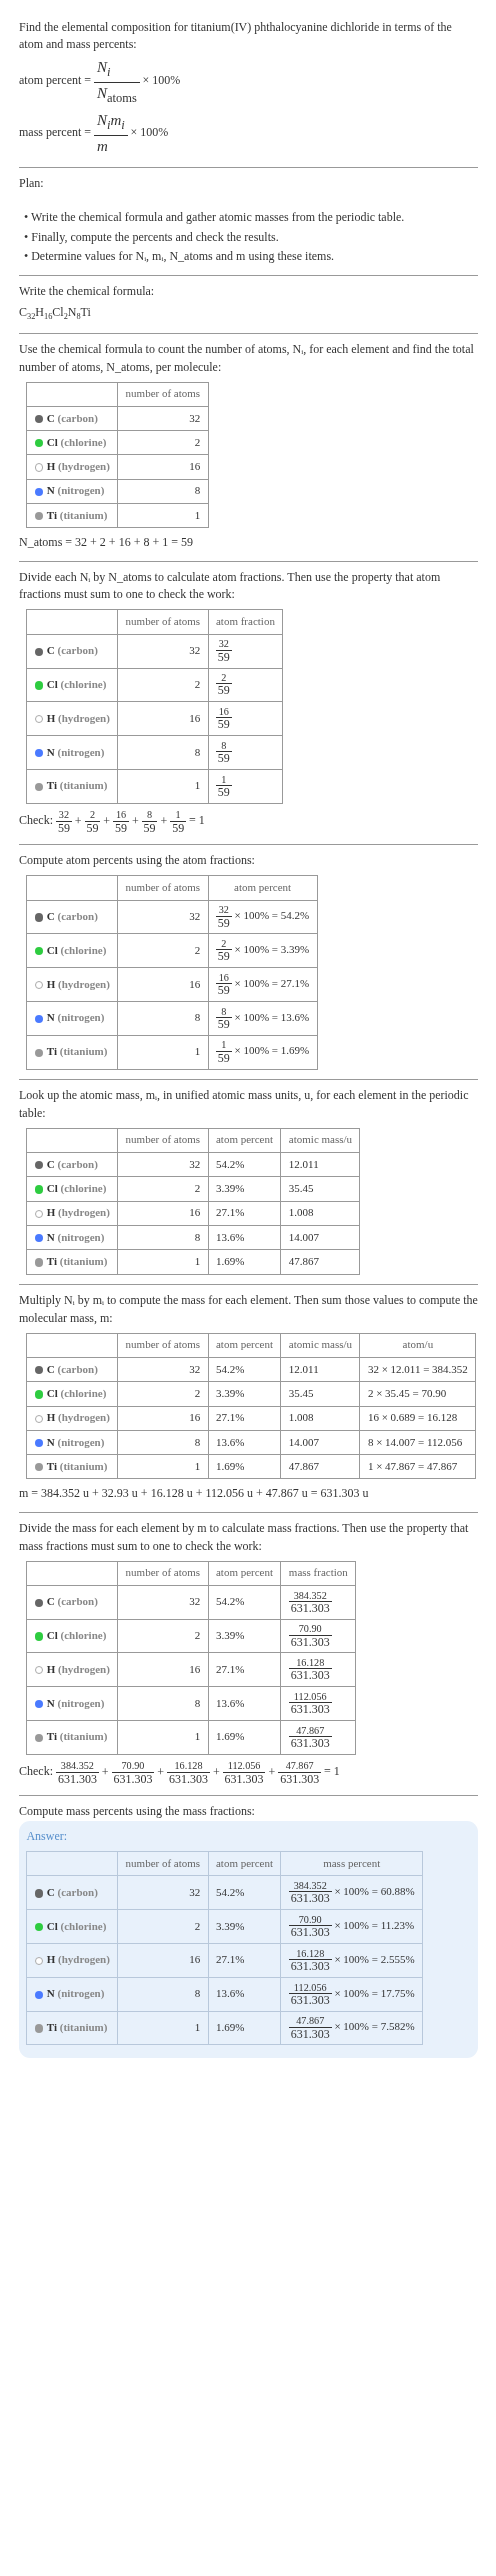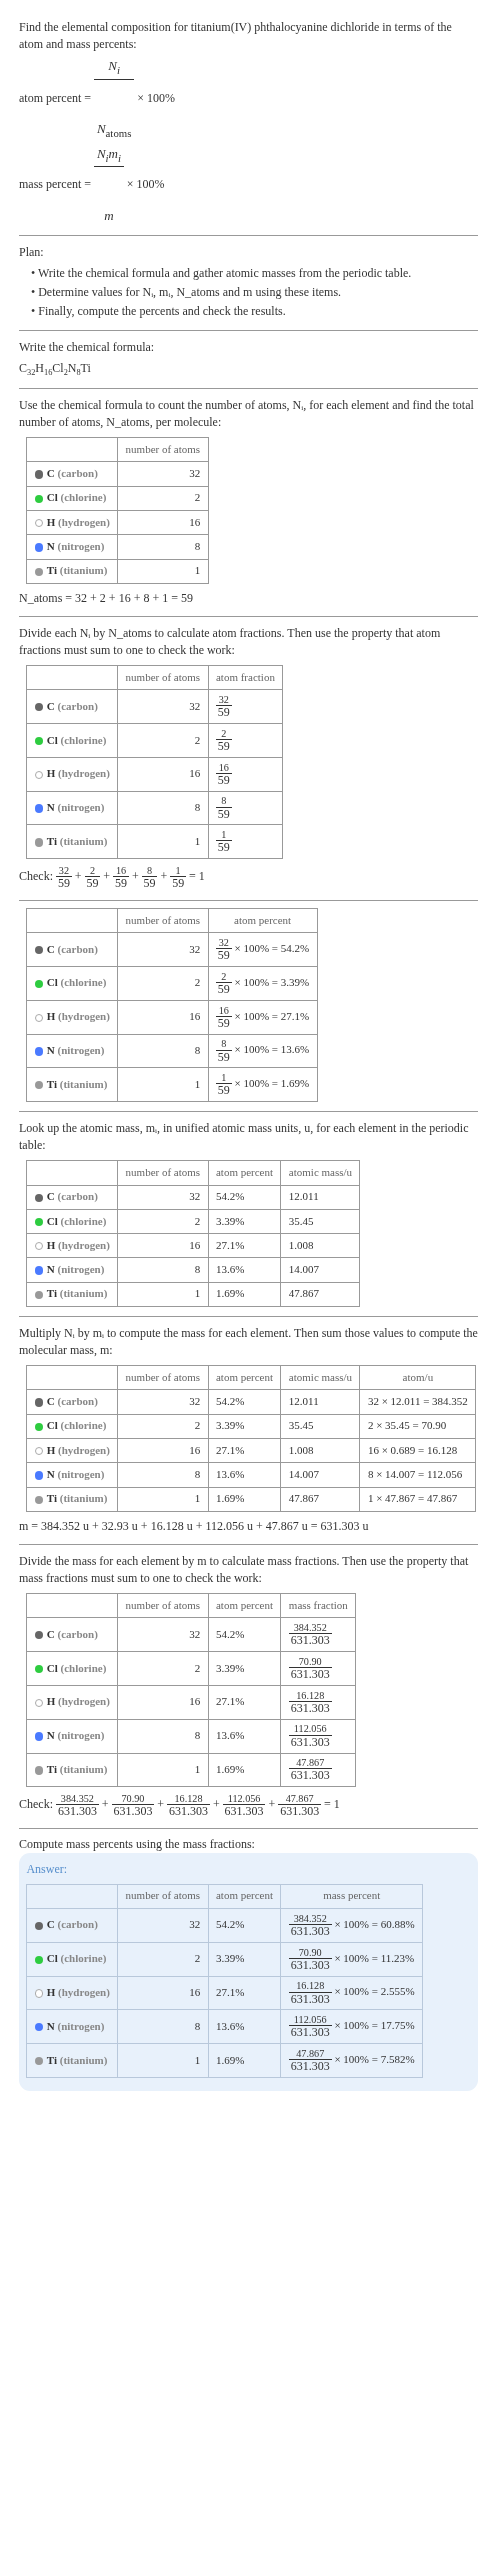--- a/index.html
+++ b/index.html
@@ -1,25 +1,25 @@
 <!DOCTYPE html>
 <html style="font-size:15px"><head>
 <meta charset="utf-8">
 <style>
 * { margin:0; padding:0; box-sizing:border-box; }
 body { font-family:Georgia,'Times New Roman',serif; font-size:12px; color:#333; background:#fff; width:497px; line-height:1.45; }
 .doc { padding:19px; }
 .intro { margin-bottom:3.7px; }
 .formula-line { font-family:Georgia,serif; margin-bottom:3.7px; }
-.formula-line .frac { display:inline-block; vertical-align:middle; text-align:center; font-size:13px; }
+.formula-line .frac { display:inline-block; vertical-align:middle; text-align:left; font-size:15px; }
 .formula-line .frac .num { display:block; border-bottom:0.9px solid #333; padding:0 2.8px; }
-.formula-line .frac .den { display:block; padding:0 2.8px;margin-top:40px; }
+.formula-line .frac .den { display:block; padding:0 2.8px; }
 hr.sep { border:none; border-top:0.9px solid #999; margin:9.3px 0 7.4px; }
-.section-title { margin-bottom:4px; }
-.bullet { margin-left:12px; margin-bottom:1.9px; }
+.section-title { margin-bottom:17px; }
+.bullet { margin-left:5px; margin-bottom:1.9px; }
 table { border-collapse:collapse; margin:5.6px 0 5.6px 7.4px; font-size:11px; }
 th,td { border:0.9px solid #999; padding:3.7px 7.4px; text-align:left; }
 th { font-weight:normal; color:#666; text-align:center; }
 td.num { text-align:right; }
 td.elem { white-space:nowrap;font-weight:bold; }
 .dot { display:inline-block; width:8.3px; height:8.3px; border-radius:50%; margin-right:3.7px; vertical-align:middle; }
 .dot-c { background:#666; }
 .dot-cl { background:#2ecc40; }
 .dot-h { background:#fff; border:0.9px solid #aaa; }
 .dot-n { background:#4a7aff; }
@@ -49,22 +49,22 @@
 <div class="formula-line">
   <span>mass percent</span> =
   <span class="frac"><span class="num"><i>N<sub>i</sub>m<sub>i</sub></i></span><span class="den"><i>m</i></span></span>
   <span>× 100%</span>
 </div>
 
 <hr class="sep">
 
 <div class="section-title">Plan:</div>
 <div class="bullet">• Write the chemical formula and gather atomic masses from the periodic table.</div>
+<div class="bullet">• Finally, compute the percents and check the results.</div>
 <div class="bullet">• Determine values for Nᵢ, mᵢ, N_atoms and m using these items.</div>
-<div class="bullet">• Finally, compute the percents and check the results.</div>
 
 <hr class="sep">
 
 <div>Write the chemical formula:</div>
 <div class="math" style="margin:3.7px 0;">
   <span>C</span><span class="subscript">32</span><span>H</span><span class="subscript">16</span><span>Cl</span><span class="subscript">2</span><span>N</span><span class="subscript">8</span><span>Ti</span>
 </div>
 
 <hr class="sep">
 
@@ -144,20 +144,21 @@
       </tbody>
 </table>
 
 <div class="math" style="margin:5.6px 0;">
   <span>Check:</span>
   <span id="check1"><span class="frac2"><span class="num">32</span><span class="den">59</span></span> + <span class="frac2"><span class="num">2</span><span class="den">59</span></span> + <span class="frac2"><span class="num">16</span><span class="den">59</span></span> + <span class="frac2"><span class="num">8</span><span class="den">59</span></span> + <span class="frac2"><span class="num">1</span><span class="den">59</span></span></span> = 1
 </div>
 
 <hr class="sep">
 
+<div>Compute atom percents using the atom fractions:</div>
 
 <table>
 <tbody>
         <tr>
           <th></th>
           <th>number of atoms</th>
           <th>atom percent</th>
         </tr>
 </tbody>
       <tbody id="t3">

